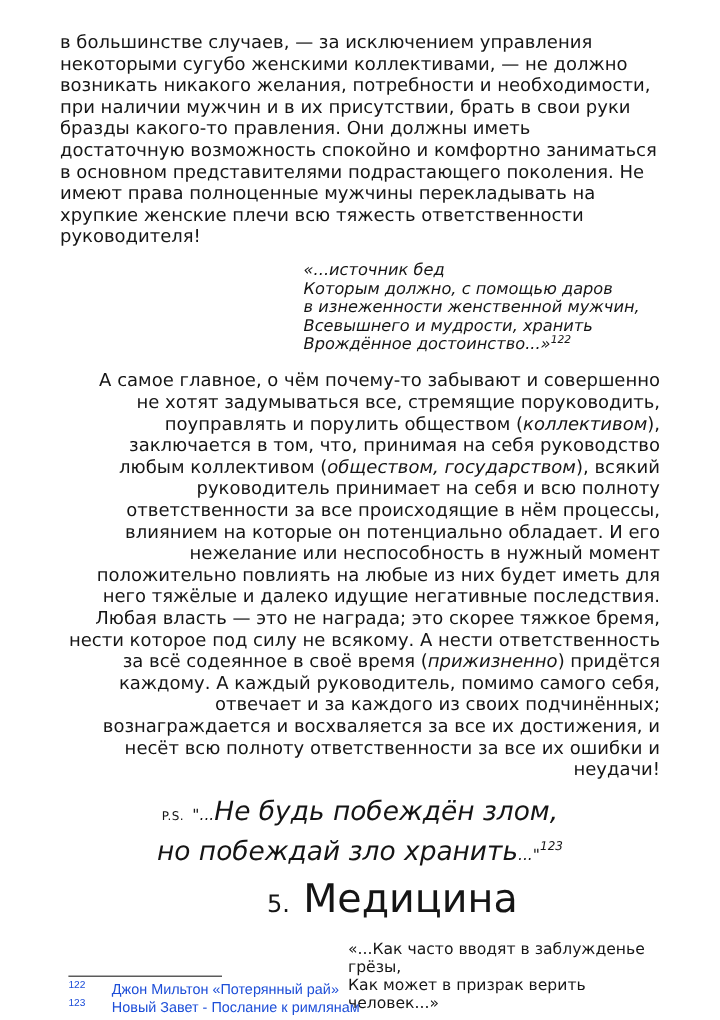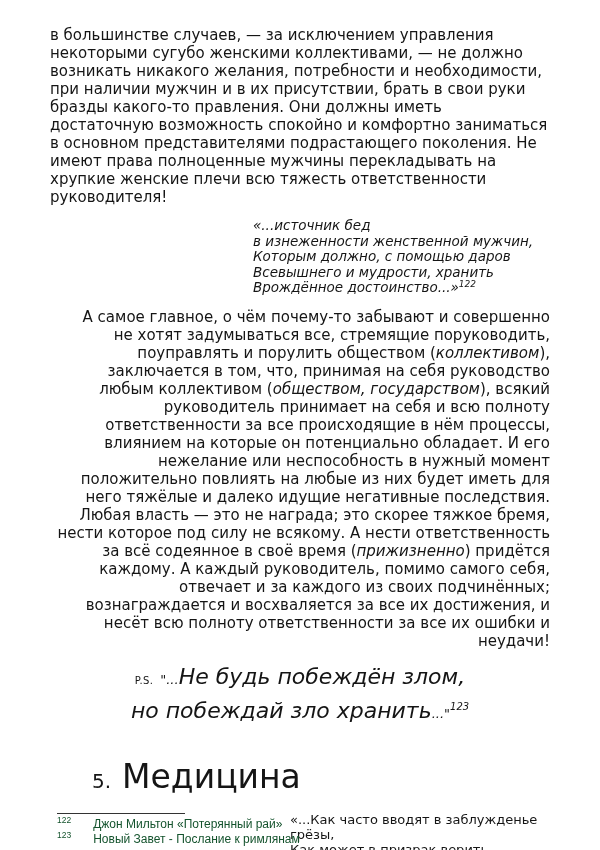--- a/index.html
+++ b/index.html
@@ -48,21 +48,21 @@
   .ps .ps-label {
     font-style: normal;
     font-size: 10px;
     letter-spacing: 0.3px;
   }
   .ps .ps-small { font-size: 13px; }
   .ps sup.fn-ref { font-size: 10px; }
 
   
   .heading {
-    margin-top: 28px;
+    text-align: center;
     padding-left: 54px;
     line-height: 40px;
     white-space: nowrap;
   }
   .heading .num { font-size: 20px; }
   .heading .title { font-size: 33px; margin-left: 11px; }
 
   
   .epigraph {
     margin: 9px 0 0 252px;
@@ -78,21 +78,21 @@
   }
 
   
   .footnotes {
     position: absolute;
     left: 57px;
     bottom: 3px;
     font-family: "Liberation Sans", sans-serif;
     font-size: 12px;
     line-height: 15px;
-    color: #14532d;
+    color: #1d4ed8;
   }
   .fn-rule {
     width: 128px;
     border-top: 1.5px solid #333;
     margin-bottom: 3px;
   }
   .footnote sup {
     font-size: 8.5px;
     vertical-align: super;
     line-height: 0;
@@ -101,22 +101,22 @@
 </style>
 </head>
 <body>
 
 <div class="page">
 
   <p class="para">в большинстве случаев, — за исключением управления некоторыми сугубо женскими коллективами, — не должно возникать никакого желания, потребности и необходимости, при наличии мужчин и в их присутствии, брать в свои руки бразды какого-то правления. Они должны иметь достаточную возможность спокойно и комфортно заниматься  в основном представителями подрастающего поколения. Не имеют права полноценные мужчины перекладывать на хрупкие женские плечи всю тяжесть ответственности руководителя!</p>
 
   <div class="quote-small">
     <div>«...источник бед</div>
+    <div>Которым должно, с помощью даров</div>
     <div>в изнеженности женственной мужчин,</div>
-    <div>Которым должно, с помощью даров</div>
     <div>Всевышнего и мудрости, хранить</div>
     <div>
       <span>Врождённое достоинство...»</span><sup class="fn-ref">122</sup>
     </div>
   </div>
 
   <p class="para indent p2"><span>А самое главное, о чём почему-то забывают и совершенно не хотят задумываться все, стремящие поруководить, поуправлять и порулить обществом (</span><span class="it">коллективом</span><span>), заключается в том, что, принимая на себя руководство любым коллективом (</span><span class="it">обществом, государством</span><span>), всякий руководитель принимает на себя и всю полноту ответственности за все происходящие в нём процессы, влиянием на которые он потенциально обладает. И его нежелание или неспособность в нужный момент положительно повлиять на любые из них будет иметь для него тяжёлые и далеко идущие негативные последствия. Любая власть — это не награда; это скорее тяжкое бремя, нести которое под силу не всякому. А нести ответственность за всё содеянное в своё время (</span><span class="it">прижизненно</span><span>) придётся каждому. А каждый руководитель, помимо самого себя, отвечает и за каждого из своих подчинённых; вознаграждается и восхваляется за все их достижения, и несёт всю полноту ответственности за все их ошибки и неудачи!</span></p>
 
   <div class="ps">
     <span class="ps-label">P.S.</span>

